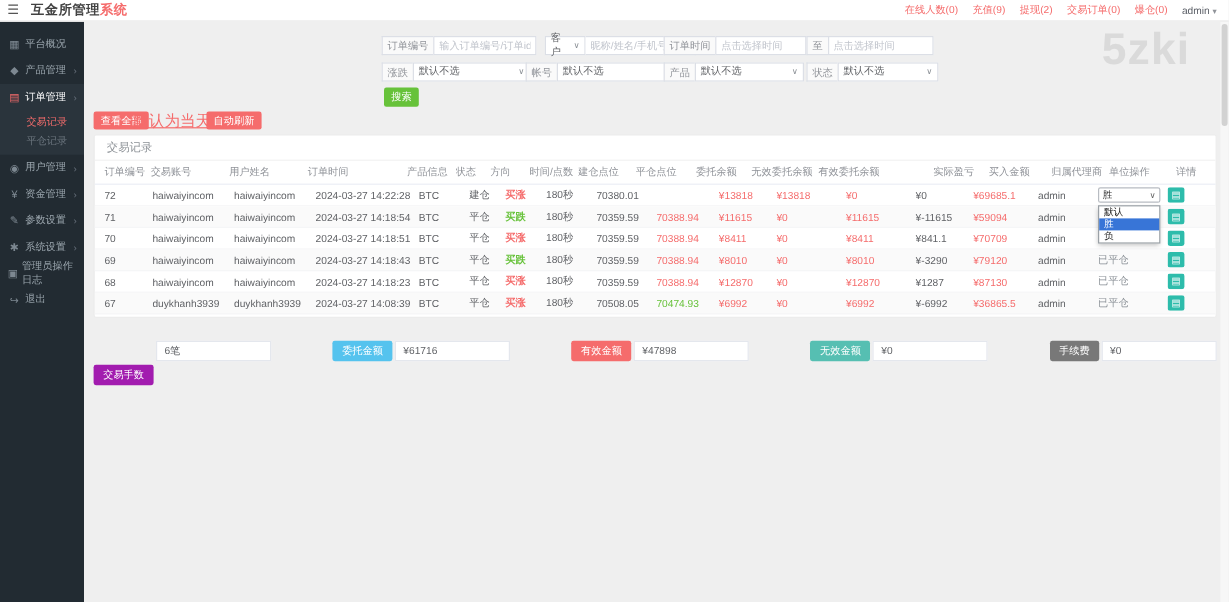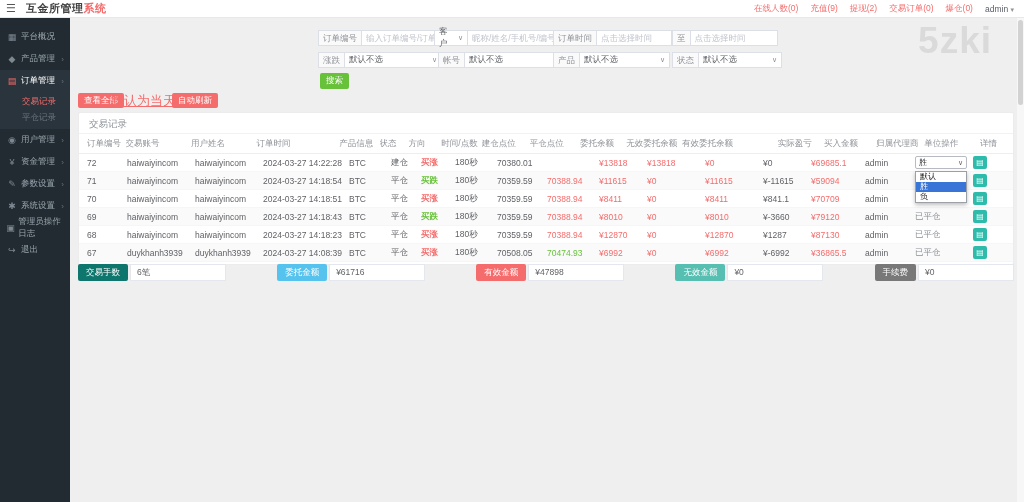--- a/index.html
+++ b/index.html
@@ -159,21 +159,21 @@
       </div>
     </div>
 </div>
 
 <div class="watermark">5zki</div>
 
 <div class="fg" style="left:318px; top:30px;">
   <span class="f-label">订单编号</span>
   <input class="f-input" style="width: 86px;" placeholder="输入订单编号/订单id">
 </div>
-<div class="fg" style="left:434px; top:30px;">
+<div class="fg" style="left:454px; top:30px;">
   <div class="f-sel" style="width:34px;">
       <span>客户</span>
       <span class="sv">∨</span>
     </div>
   <input class="f-input" style="width: 92px; border-left: none;" placeholder="昵称/姓名/手机号/编号">
 </div>
 <div class="fg" style="left:553px; top:30px;">
   <span class="f-label">订单时间</span>
   <input class="f-input" style="width: 76px;" placeholder="点击选择时间">
 </div>
@@ -323,21 +323,21 @@
         <div class="tc" style="width: 86px;">2024-03-27 14:18:43</div>
         <div class="tc" style="width: 42px;">BTC</div>
         <div class="tc" style="width: 30px;">平仓</div>
         <div class="tc b c-green" style="width: 34px;">买跌</div>
         <div class="tc" style="width: 42px;">180秒</div>
         <div class="tc" style="width: 50px;">70359.59</div>
         <div class="tc c-red" style="width: 52px;">70388.94</div>
         <div class="tc c-red" style="width: 48px;">¥8010</div>
         <div class="tc c-red" style="width: 58px;">¥0</div>
         <div class="tc c-red" style="width: 58px;">¥8010</div>
-        <div class="tc" style="width: 48px;">¥-3660</div>
+        <div class="tc" style="width: 48px;">¥-3290</div>
         <div class="tc c-red" style="width: 54px;">¥79120</div>
         <div class="tc" style="width: 50px;">admin</div>
         <div class="tc op-cell" style="width: 58px;"><span class="op-text">已平仓</span></div>
         <div class="tc" style="width: 26px;">
           <div class="detail-btn"><span>▤</span></div>
         </div>
       </div>
       <div class="trow">
         <div class="tc" style="width: 40px;">68</div>
         <div class="tc" style="width: 68px;">haiwaiyincom</div>
@@ -380,21 +380,21 @@
         <div class="tc op-cell" style="width: 58px;"><span class="op-text">已平仓</span></div>
         <div class="tc" style="width: 26px;">
           <div class="detail-btn"><span>▤</span></div>
         </div>
       </div>
     </div>
 </div>
 
 <div class="summary">
     <div class="sum-group">
-      <span class="sum-badge" style="background: #0f766e;">交易手数</span>
+      <span class="sum-badge" style="background: #a21caf; margin-top: 40px;">交易手数</span>
       <span class="sum-box">6笔</span>
     </div>
     <div class="sum-group">
       <span class="sum-badge" style="background: rgb(85, 195, 238);">委托金额</span>
       <span class="sum-box">¥61716</span>
     </div>
     <div class="sum-group">
       <span class="sum-badge" style="background: rgb(245, 108, 108);">有效金额</span>
       <span class="sum-box">¥47898</span>
     </div>

